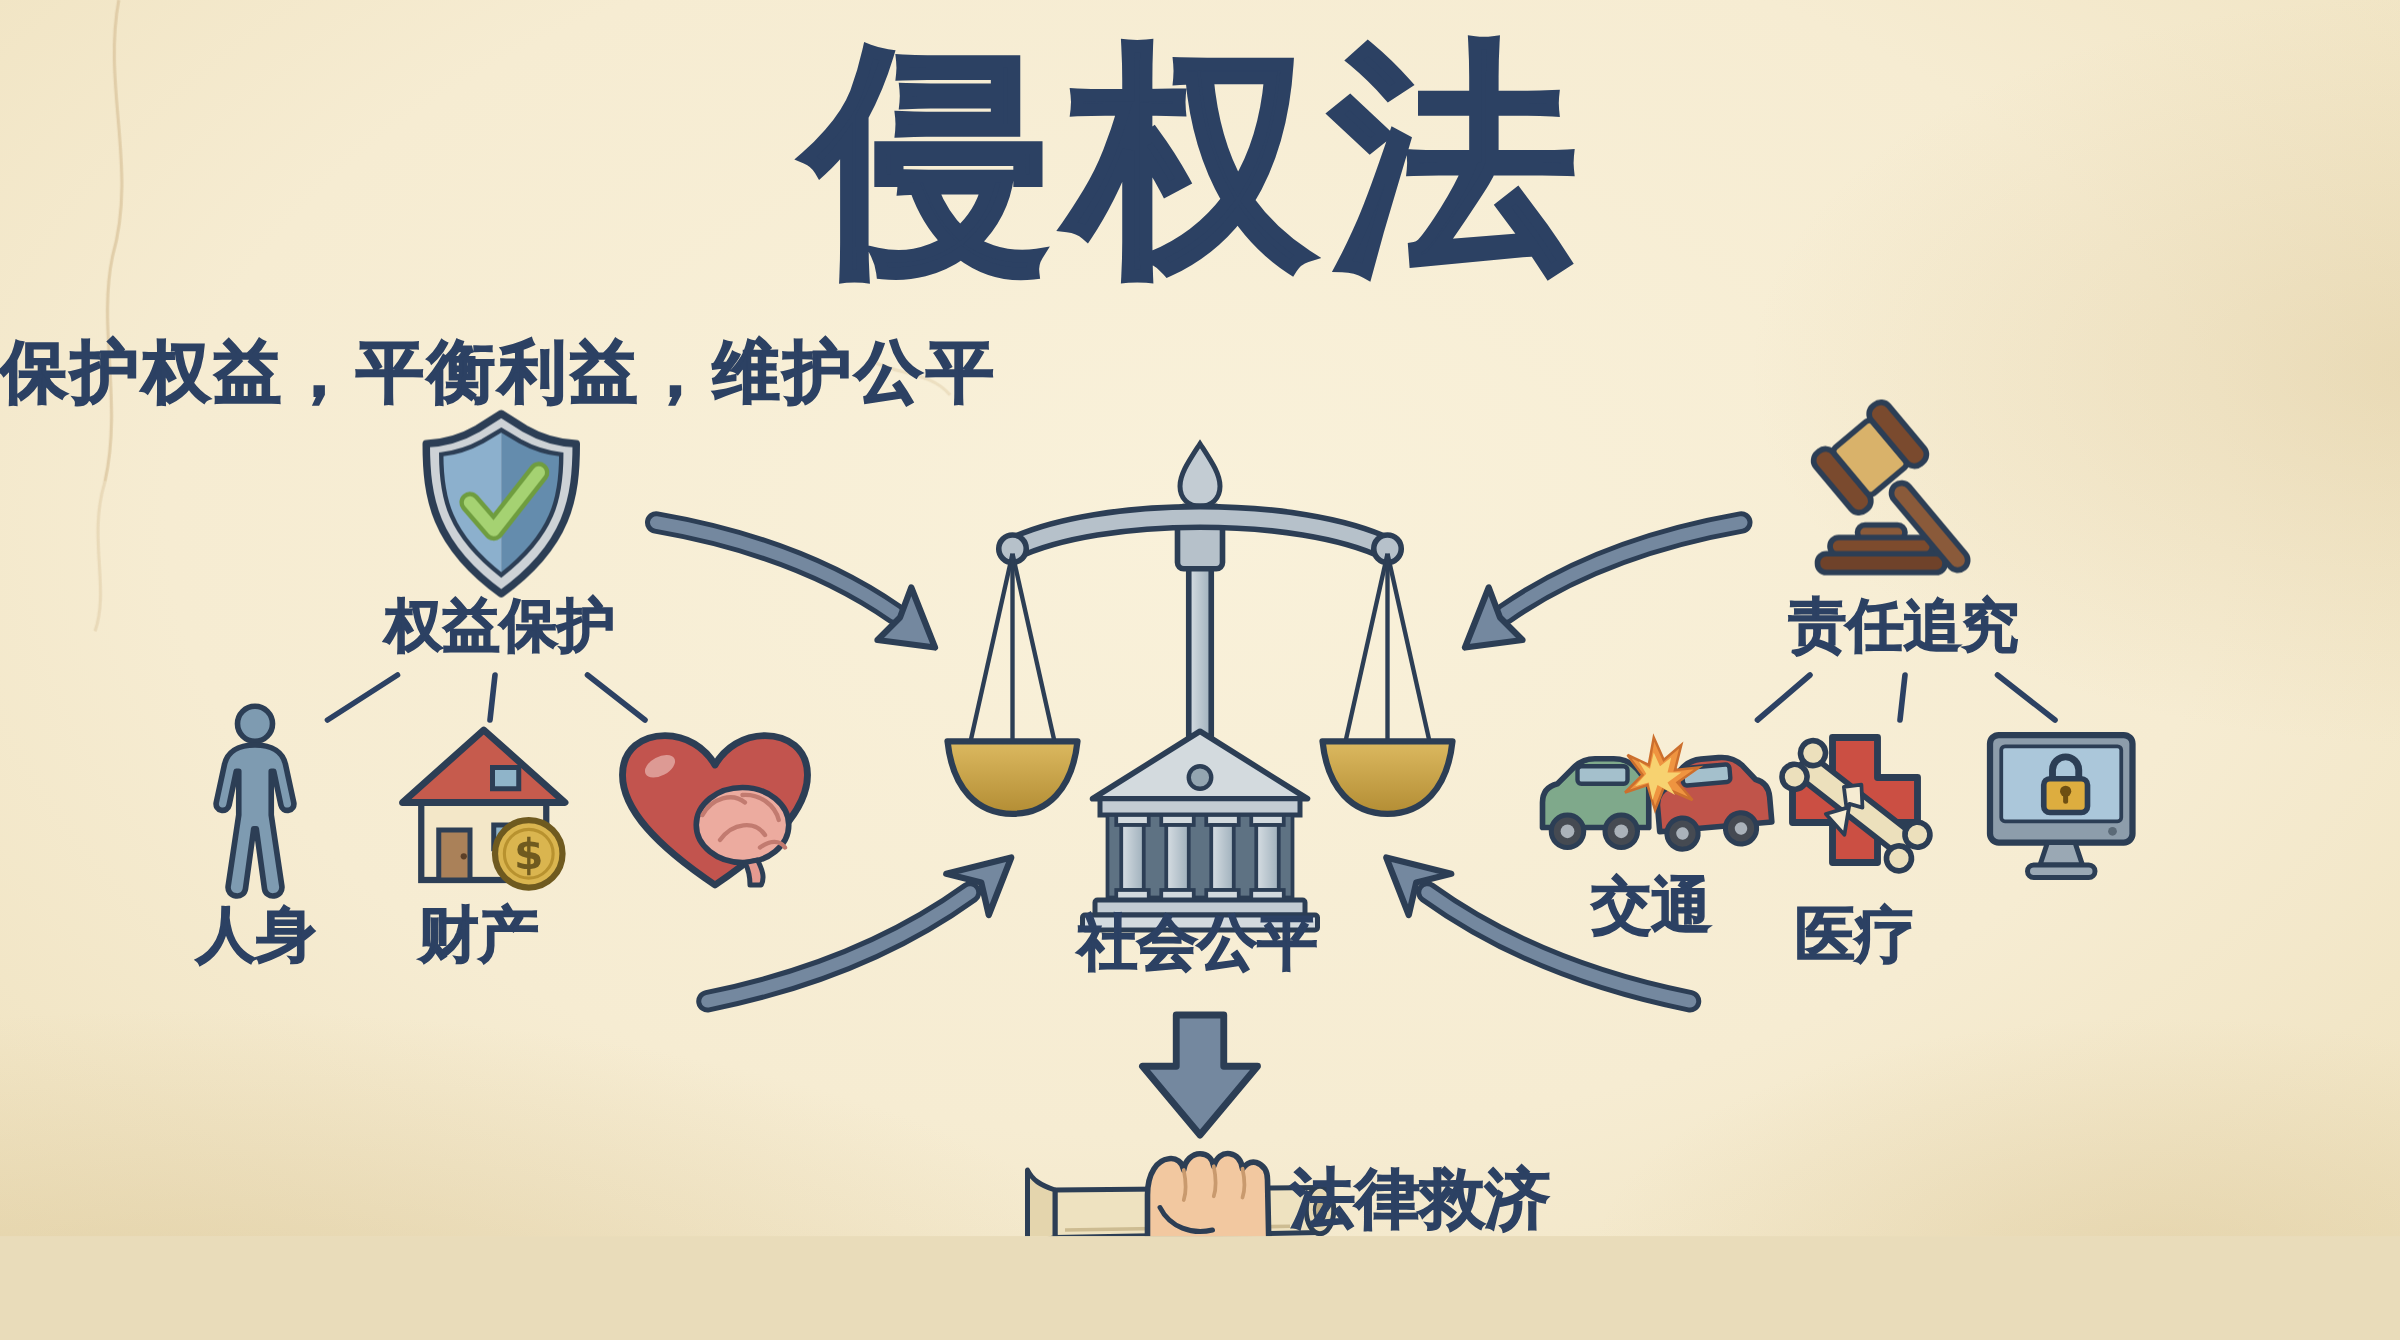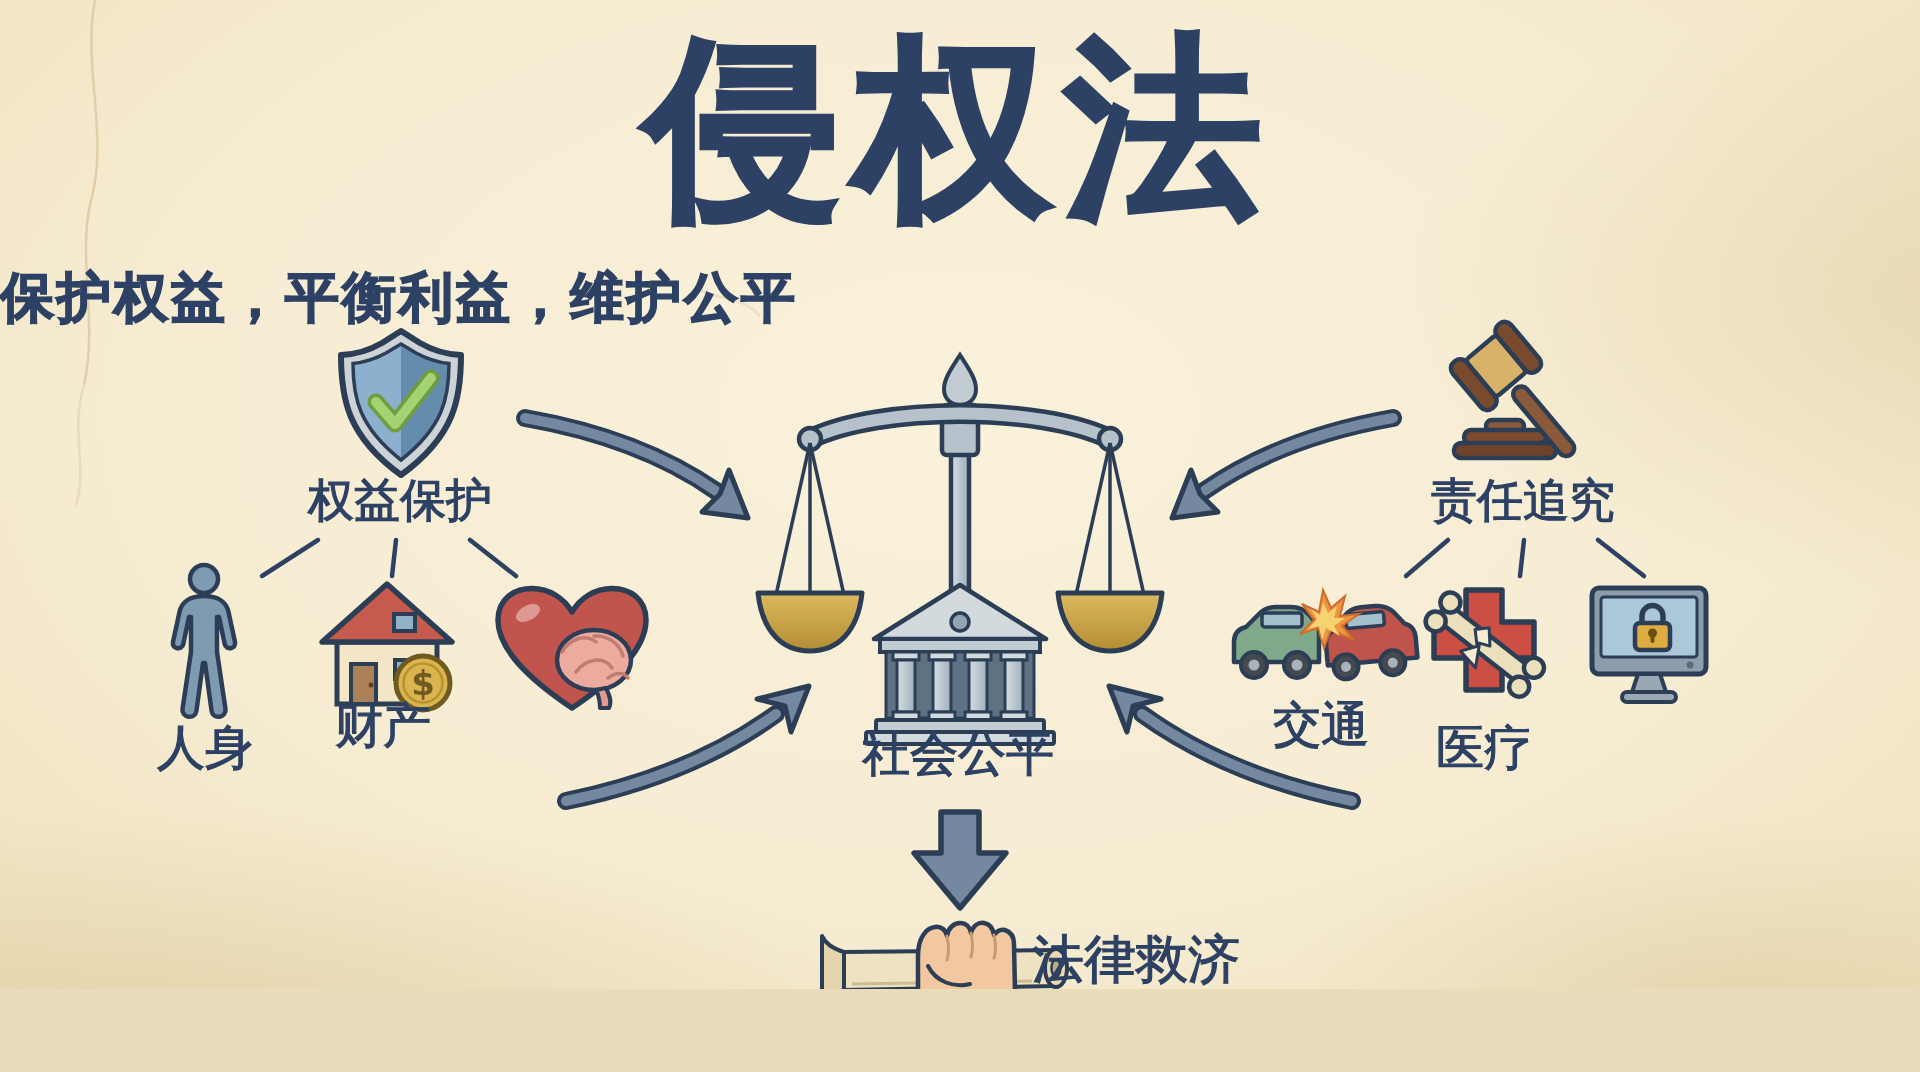--- a/index.html
+++ b/index.html
@@ -18,21 +18,21 @@
     left:0; right:0; top:26px; text-align:center;
     font-size:196px; font-weight:700; letter-spacing:14px; line-height:1.05;
     color:#2c4163; -webkit-text-stroke:4px #2c4163;
   }
   .subtitle{
     left:0; right:0; top:262px; text-align:left;
     font-size:54px; font-weight:600; letter-spacing:3px;
     color:#2c4163; -webkit-text-stroke:1.5px #2c4163;
   }
   .lbl{
-    text-align:center; font-weight:400; color:#2c4163;
+    text-align:center; font-weight:700; color:#2c4163;
     -webkit-text-stroke:1.2px #2c4163; white-space:nowrap;
   }
   .branch-lbl{font-size:46px;}
   .item-lbl{font-size:48px;}
   .center-lbl{font-size:48px;}
   .remedy-lbl{font-size:52px; text-align:left;}
   svg{display:block; overflow:visible;}
 </style>
 </head>
 <body>
@@ -109,21 +109,21 @@
     <rect x="21" y="64" width="100" height="62" fill="#f3e7c8" stroke="#2c3e55" stroke-width="5"></rect>
     <path d="M71,6 L136,64 L6,64 Z" fill="#c65b4d" stroke="#2c3e55" stroke-width="5.5" stroke-linejoin="round"></path>
     <rect x="78" y="36" width="21" height="17" fill="#8fb4c9" stroke="#2c3e55" stroke-width="4"></rect>
     <rect x="35" y="86" width="25" height="40" fill="#aa8159" stroke="#2c3e55" stroke-width="4"></rect>
     <circle cx="55" cy="107" r="2.5" fill="#5b3f27"></circle>
     <rect x="79" y="82" width="23" height="19" fill="#8fb4c9" stroke="#2c3e55" stroke-width="4"></rect>
     <circle cx="107" cy="105" r="27" fill="#dab54f" stroke="#6f5a1f" stroke-width="5"></circle>
     <circle cx="107" cy="105" r="19.5" fill="none" stroke="#b8922f" stroke-width="2.5"></circle>
     <text x="107" y="117" text-anchor="middle" font-size="34" font-weight="700" fill="#6f5a1f" font-family="DejaVu Sans, sans-serif">$</text>
   </svg>
-  <div class="abs lbl item-lbl" style="left:313px;top:694px;width:140px">财产</div>
+  <div class="abs lbl item-lbl" style="left:313px;top:716px;width:140px">财产</div>
 
   <svg class="abs" style="left:488px;top:580px" width="168" height="138" viewBox="0 0 168 138">
     <path d="M84,128 C38,97 10,68 10,40 C10,19 26,8.5 44,8.5 C61,8.5 76,18 84,32 C92,18 107,8.5 124,8.5 C142,8.5 158,19 158,40 C158,68 130,97 84,128 Z" fill="#c2544e" stroke="#2c3e55" stroke-width="5.5" stroke-linejoin="round"></path>
     <ellipse cx="40" cy="33" rx="13" ry="7.5" fill="rgba(255,240,235,0.45)" transform="rotate(-28 40 33)"></ellipse>
     <ellipse cx="106" cy="80" rx="37" ry="30" fill="#ecab9f" stroke="#2c3e55" stroke-width="4.5"></ellipse>
     <g fill="none" stroke="#c27b70" stroke-width="3.5" stroke-linecap="round">
       <path d="M74,72 C82,58 98,54 108,62"></path>
       <path d="M88,92 C98,78 116,76 124,88"></path>
       <path d="M106,56 C120,55 132,64 135,76"></path>
       <path d="M120,98 C128,92 136,92 140,98"></path>

